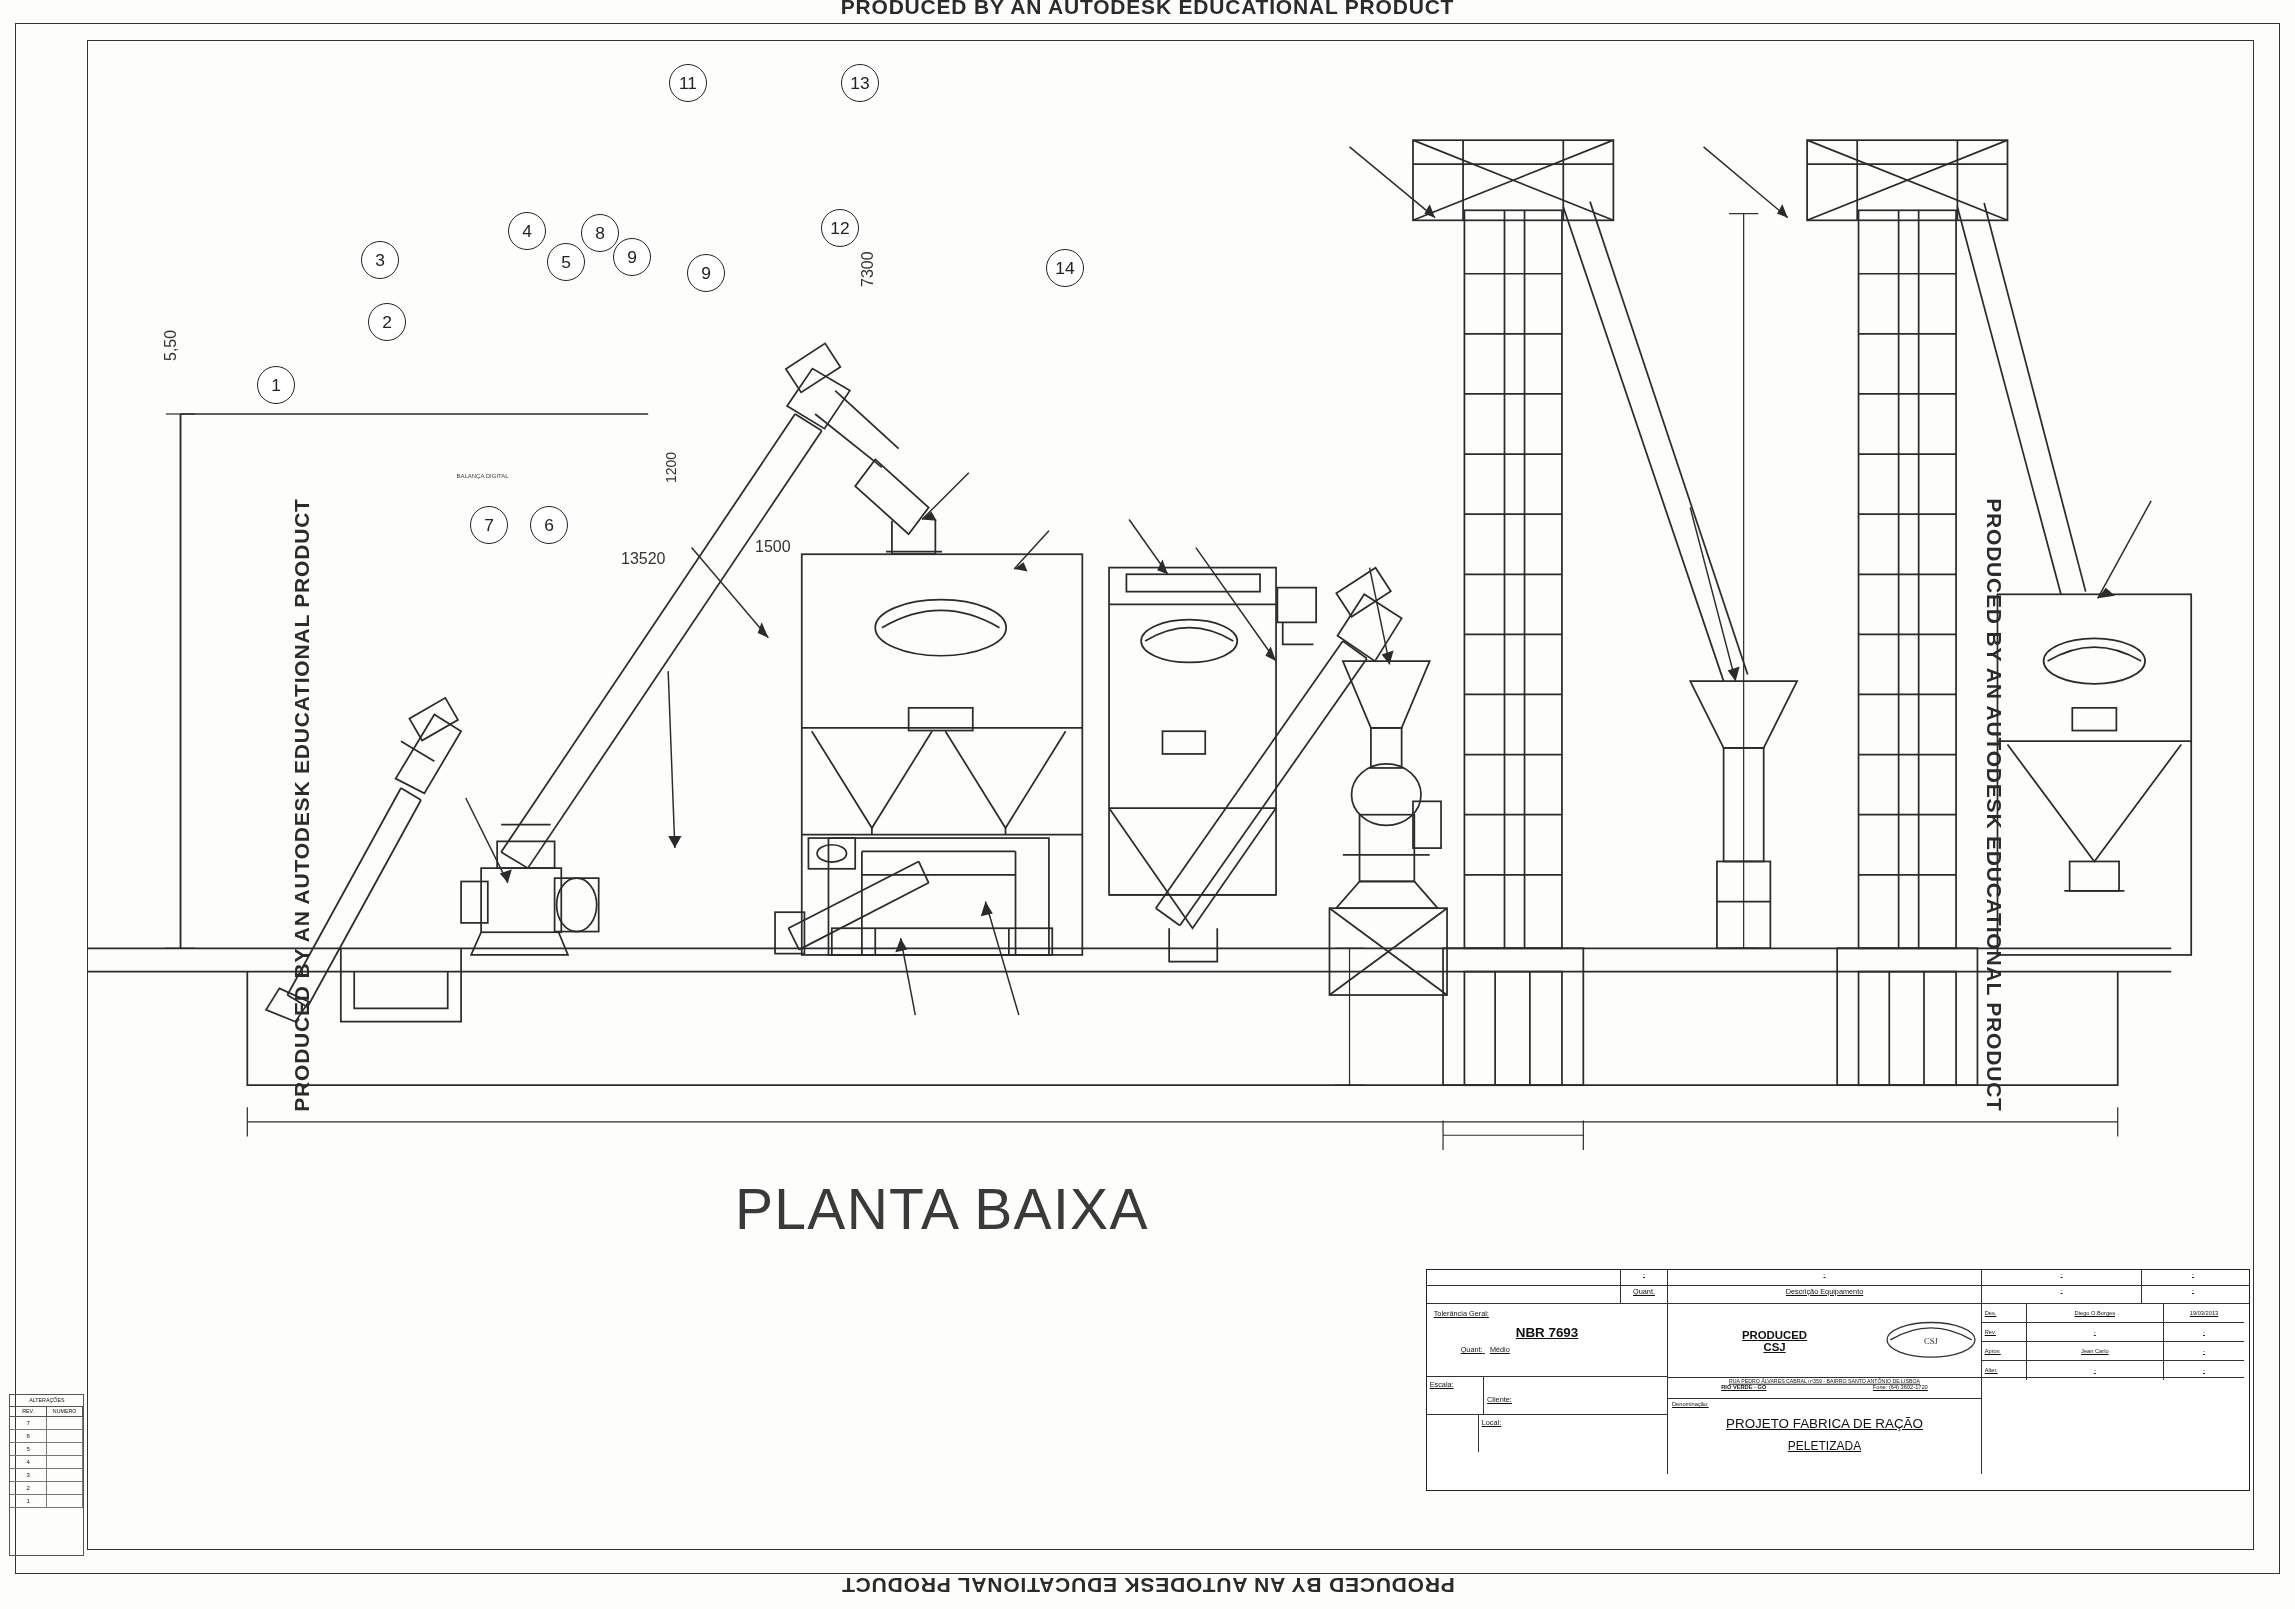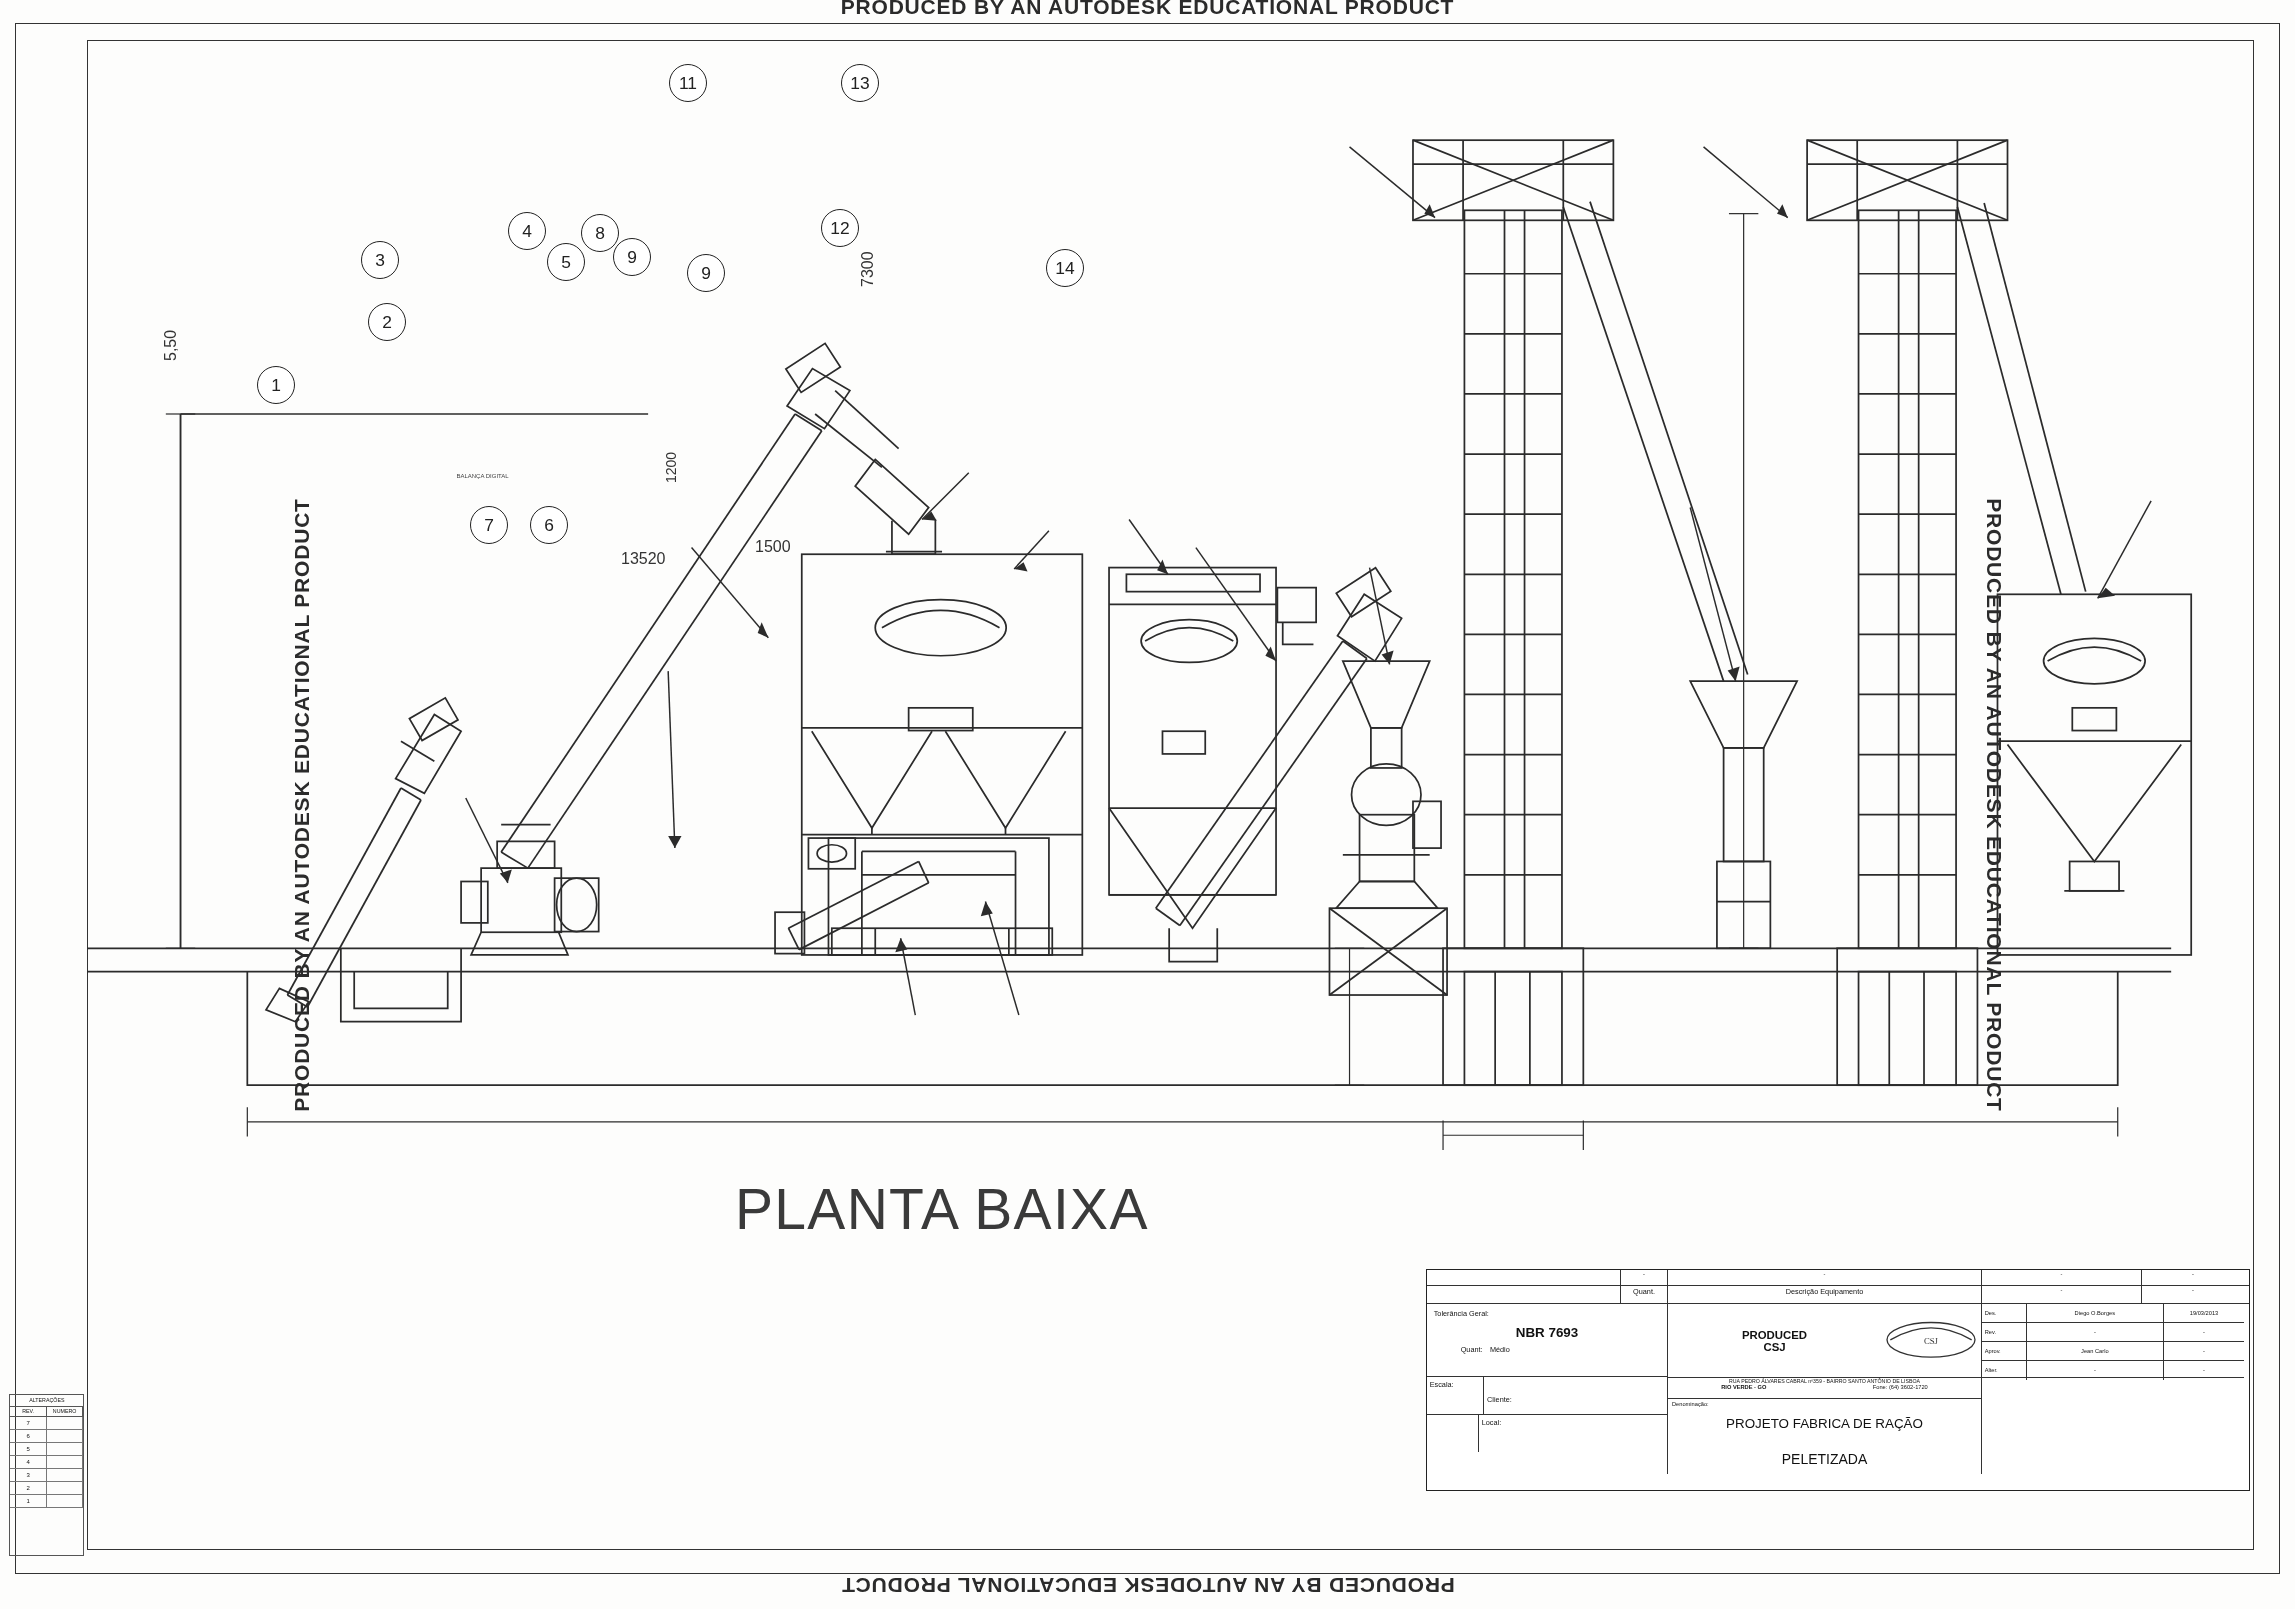--- a/index.html
+++ b/index.html
@@ -26,21 +26,21 @@
   .rev-table .rt-row{display:flex;height:12px;border-bottom:0.7px solid #777;}
   .rev-table .rt-row div{flex:1;text-align:center;font-size:6px;line-height:12px;border-right:0.7px solid #777;}
 
   
   .canvas{position:absolute;left:87px;top:40px;right:41px;bottom:59px;}
   svg.dwg{position:absolute;left:0;top:0;width:100%;height:100%;}
 
   
   .title-block{position:absolute;left:1426px;top:1269px;width:822px;height:220px;border:1.3px solid #222;background:#fff;font-size:8.7px;}
   .tb-row{display:flex;border-bottom:0.7px solid #333;}
-  .tb-cell{border-right:0.7px solid #333;padding:1.3px 2.7px;box-sizing:border-box;}
+  .tb-cell{border-right:0.7px solid #333;padding:1.3px 2.7px;box-sizing:border-box;text-decoration:underline;}
   .small{font-size:7.3px;}
   .tiny{font-size:5.7px;}
   .center{text-align:center;}
   .bold{font-weight:700;}
 
   .planta-label{position:absolute;left:735px;top:1176px;font-size:57px;letter-spacing:1.3px;color:#3a3a3a;font-family:"Liberation Sans",sans-serif;}
 
   
   .balloon{position:absolute;width:36px;height:36px;border:1.3px solid #222;border-radius:50%;background:#fff;
            display:flex;align-items:center;justify-content:center;font-size:17.4px;color:#222;}
@@ -457,21 +457,21 @@
         <div style="height:20px;border-bottom:0.7px solid #333;text-align:center;">
           <div class="tiny" style="transform:scale(.92);">RUA PEDRO ÁLVARES CABRAL nº359 - BAIRRO SANTO ANTÔNIO DE LISBOA</div>
           <div class="tiny" style="display:flex;justify-content:space-around;">
             <span class="bold">RIO VERDE - GO</span>
             <span>Fone: (64) 3602-1720</span>
           </div>
         </div>
         <div style="height:75px;padding:2px 4px;box-sizing:border-box;">
           <div class="tiny">Denominação:</div>
           <div class="center" style="font-size:13.4px;margin-top:9.4px;">PROJETO FABRICA DE RAÇÃO</div>
-          <div class="center" style="font-size:14px;margin-top:20px;">PELETIZADA</div>
+          <div class="center" style="font-size:12px;margin-top:8px;">PELETIZADA</div>
         </div>
       </div>
 
       <div class="tb-cell" style="width:262px;padding:0;border-right:none;">
         <div style="height:73px;border-bottom:0.7px solid #333;">
           <div style="display:flex;height:18px;border-bottom:0.7px solid #333;">
             <div class="tiny" style="width:41px;border-right:0.7px solid #333;padding-left:2.7px;line-height:18px;">Des.</div>
             <div class="tiny center" style="flex:1;border-right:0.7px solid #333;line-height:18px;">Diego O.Borges</div>
             <div class="tiny center" style="width:80px;line-height:18px;">19/03/2013</div>
           </div>

